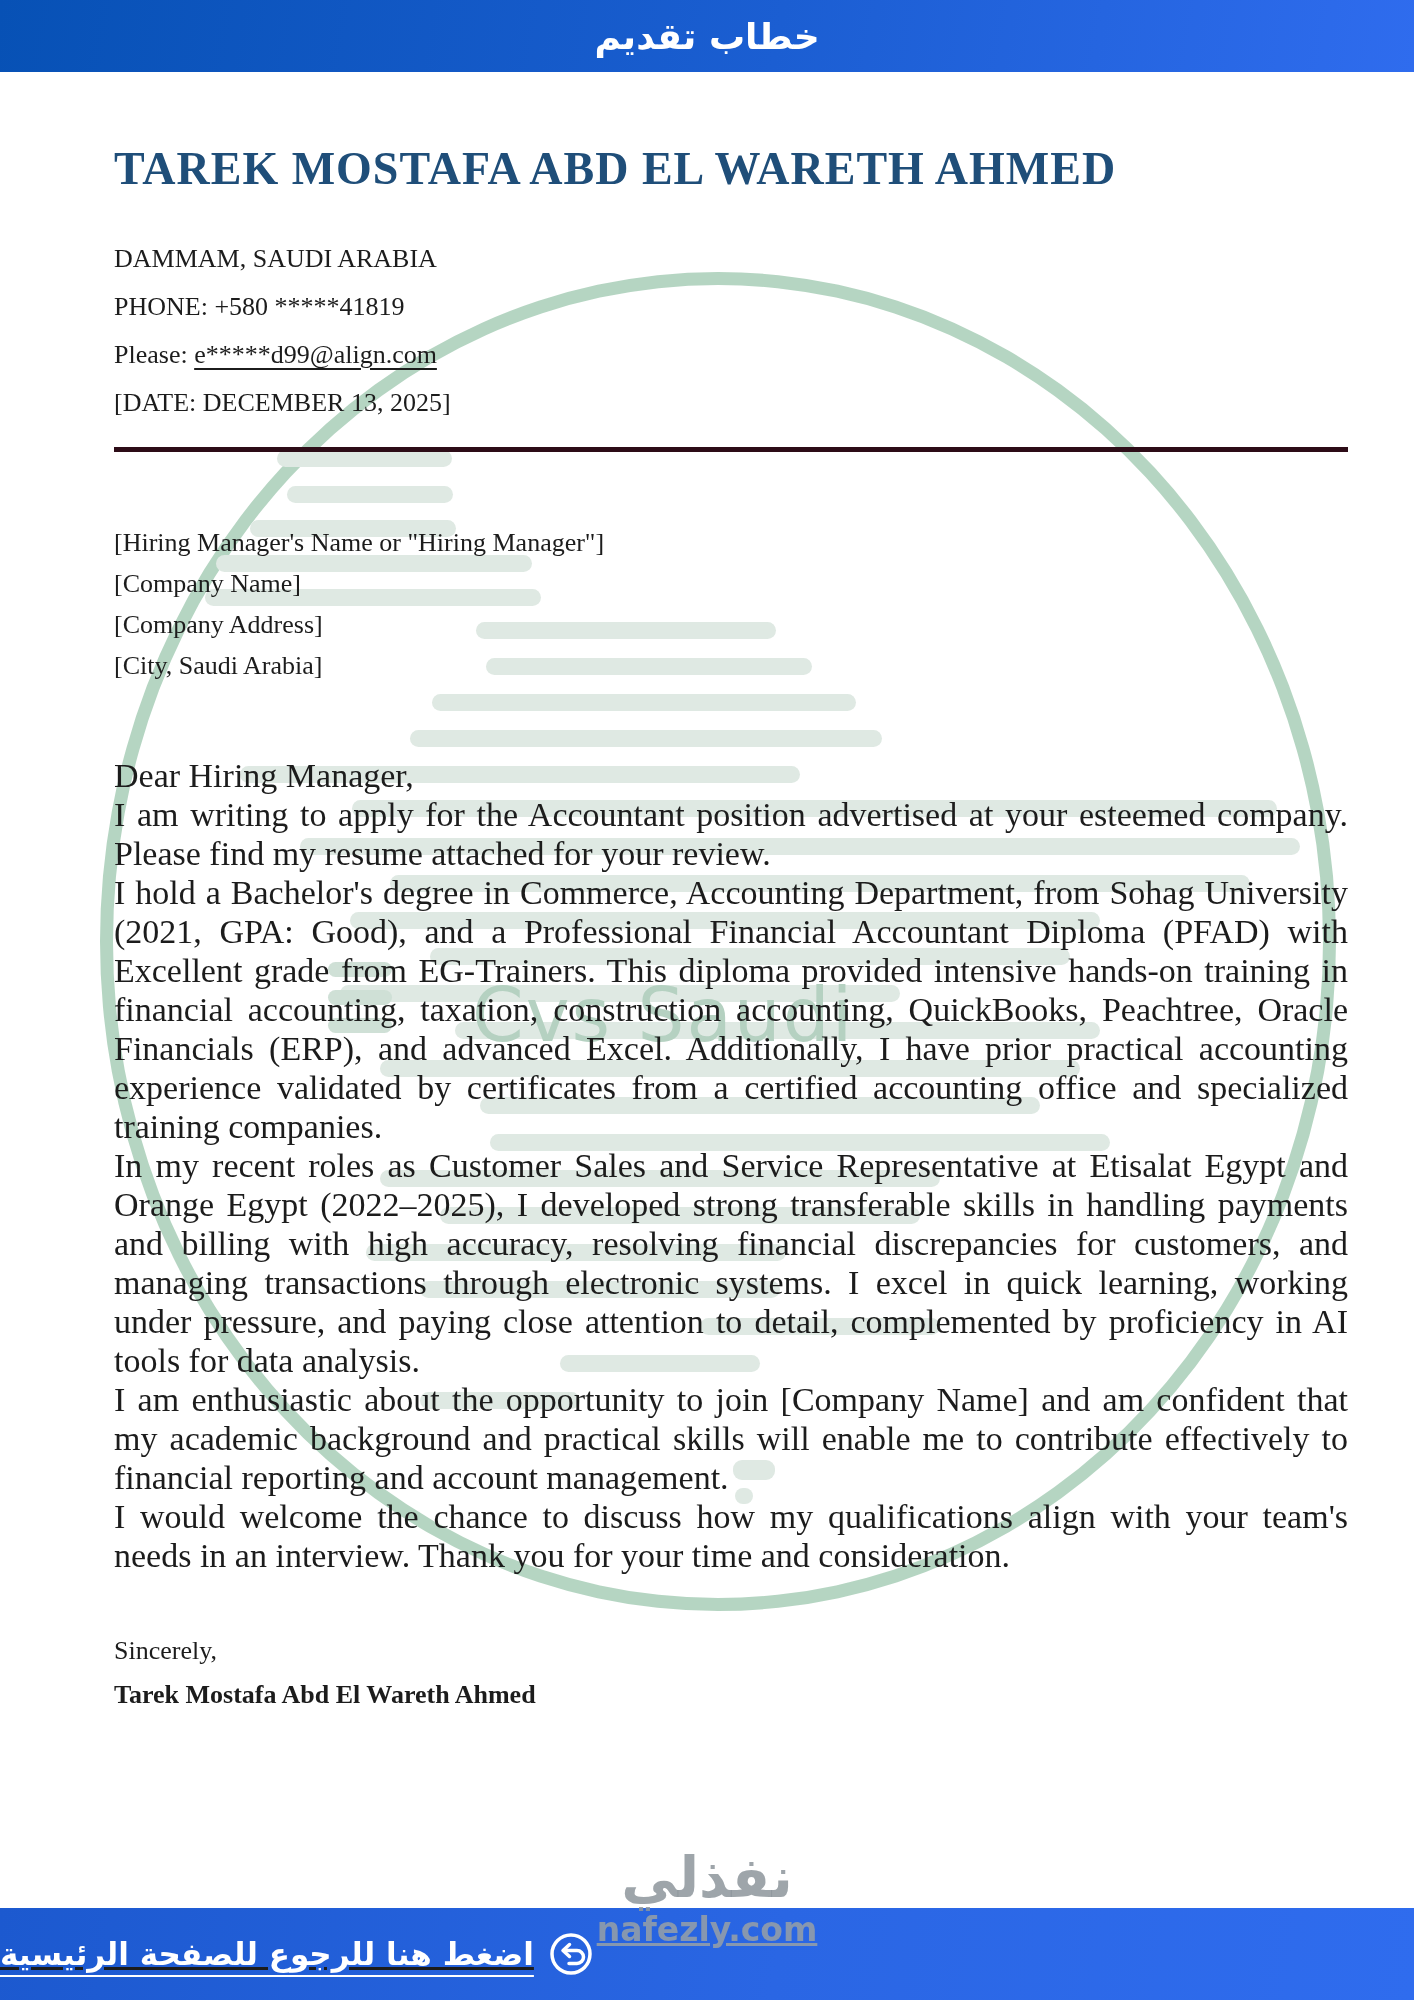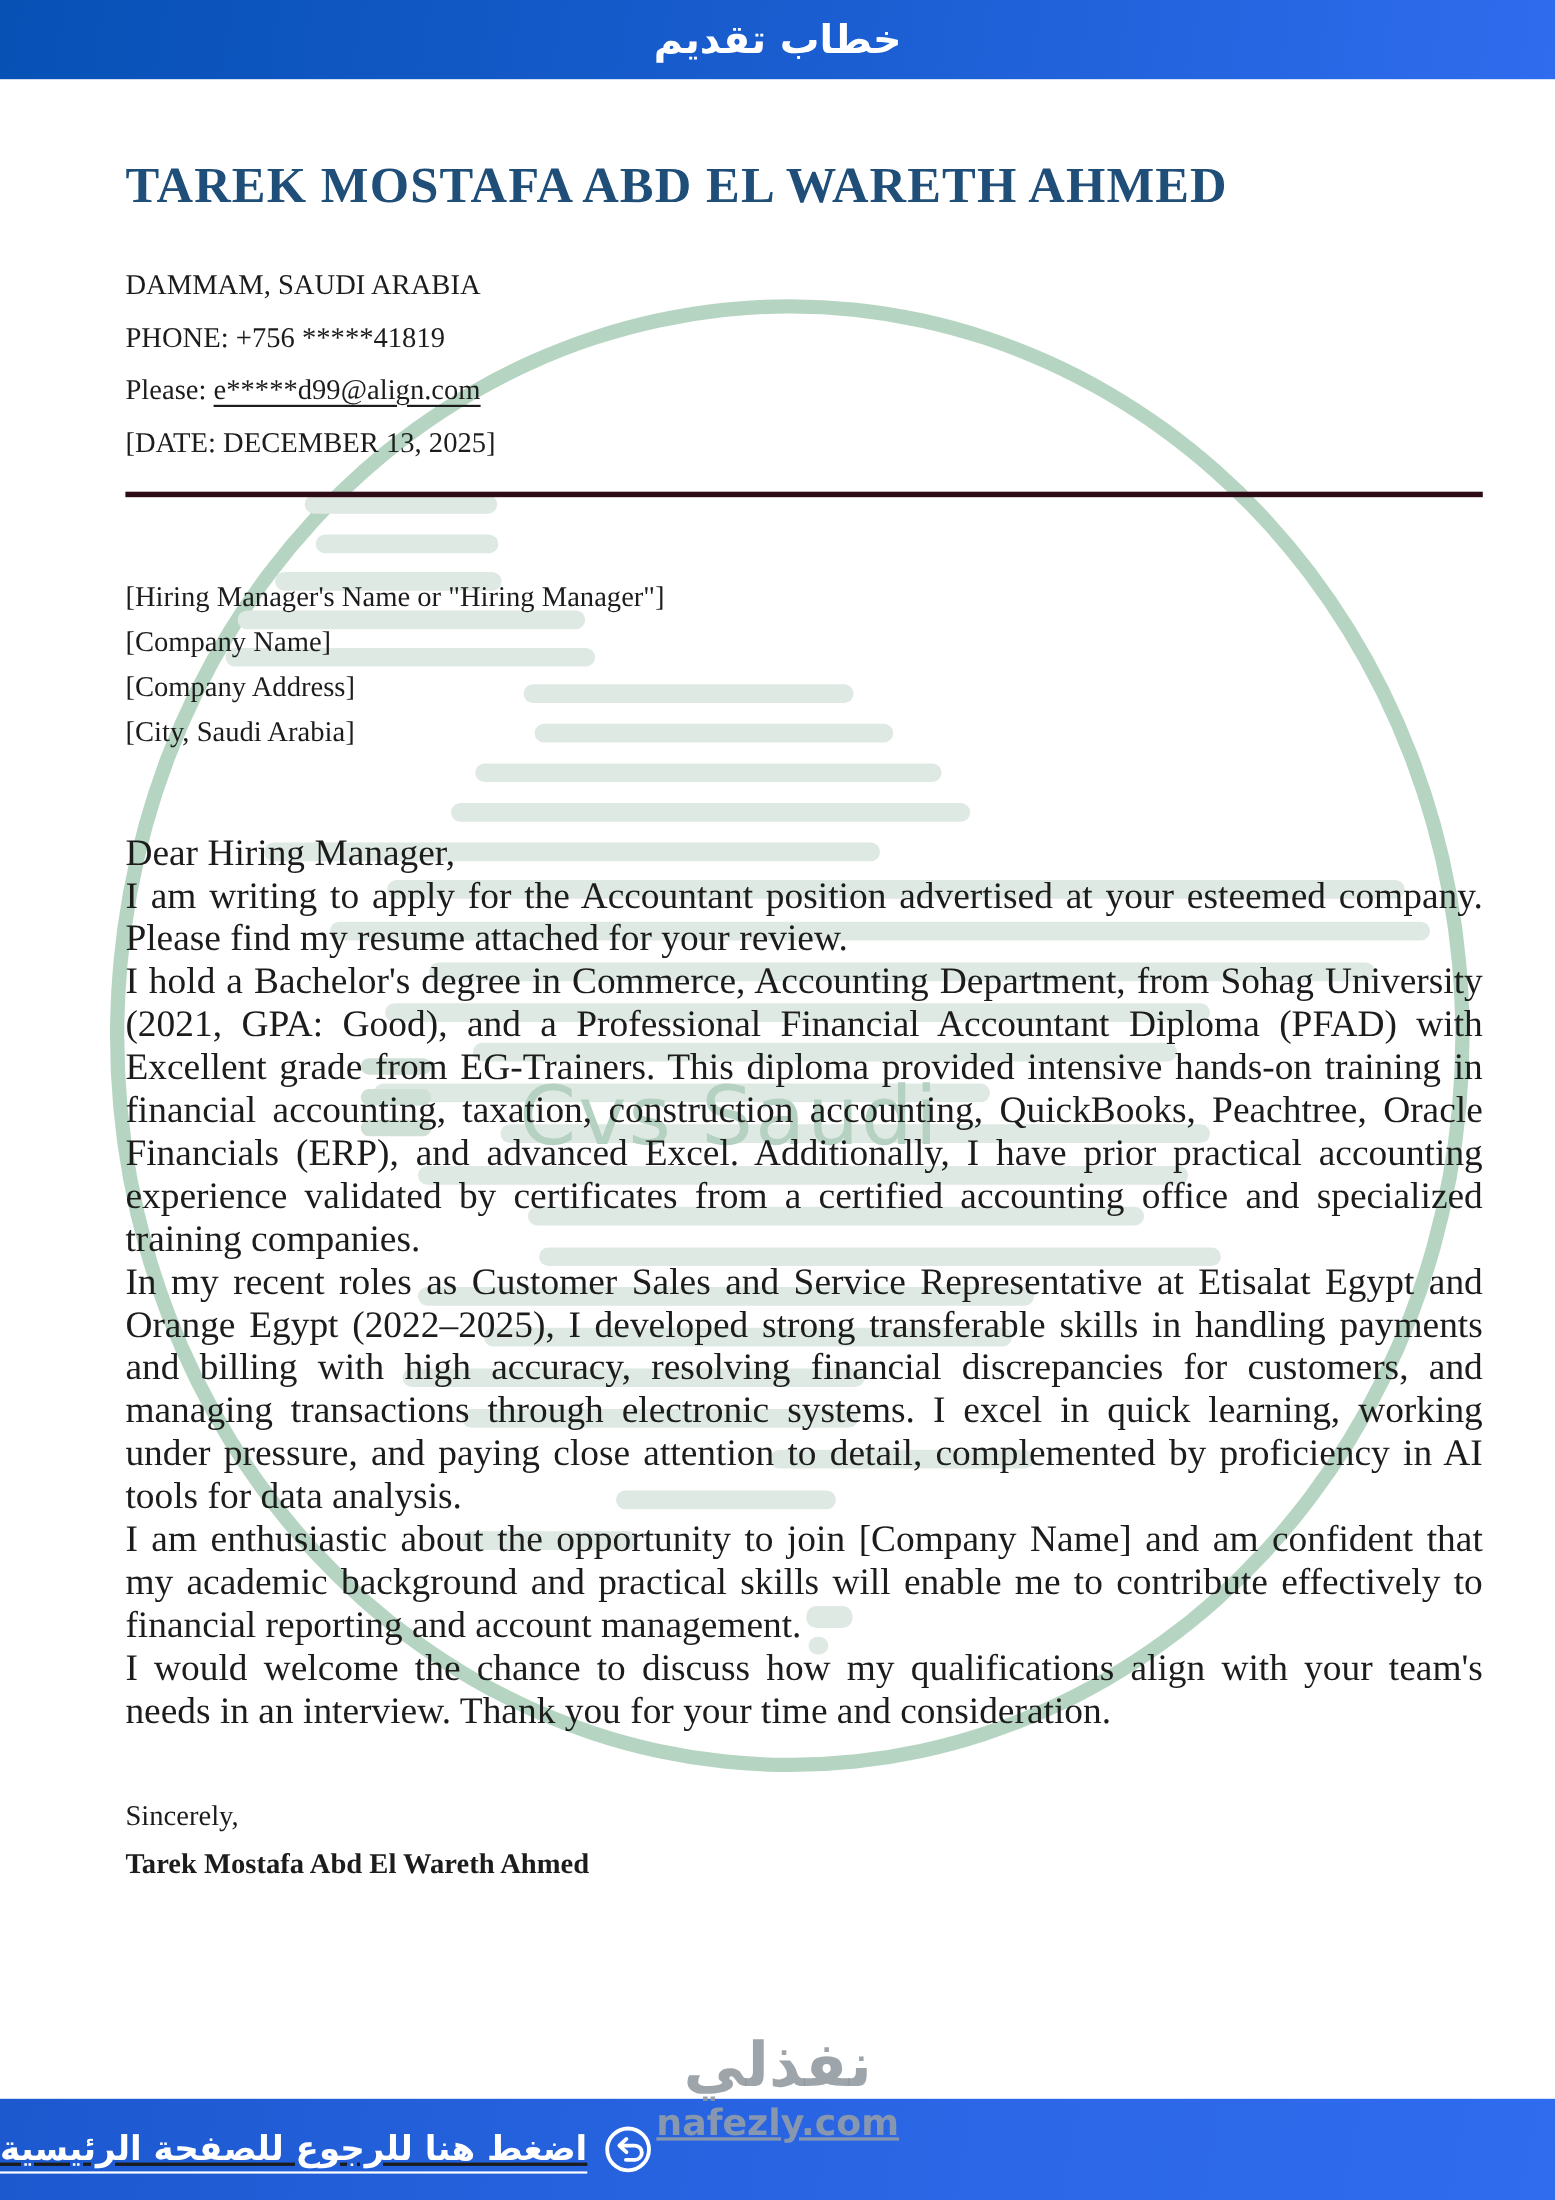--- a/index.html
+++ b/index.html
@@ -116,21 +116,21 @@
       <div class="wm-bar dark" style="left: 328px; top: 962px; width: 64px; height: 15px;"></div>
       <div class="wm-bar dark" style="left: 328px; top: 990px; width: 64px; height: 15px;"></div>
       <div class="wm-bar dark" style="left: 328px; top: 1018px; width: 64px; height: 15px;"></div>
     </div>
   <div class="wm-brand">Cvs Saudi</div>
 
   <main class="letter">
     <h1 class="applicant-name">TAREK MOSTAFA ABD EL WARETH AHMED</h1>
 
     <div class="contact-line">DAMMAM, SAUDI ARABIA</div>
-    <div class="contact-line">PHONE: +756 *****41819</div>
+    <div class="contact-line">PHONE: +580 *****41819</div>
     <div class="contact-line"><span>Please: </span><a href="#" class="email-link">e*****d99@align.com</a></div>
     <div class="contact-line">[DATE: DECEMBER 13, 2025]</div>
 
     <hr class="rule">
 
     <div class="recipient">
       <div>[Hiring Manager's Name or "Hiring Manager"]</div>
       <div>[Company Name]</div>
       <div>[Company Address]</div>
       <div>[City, Saudi Arabia]</div>

